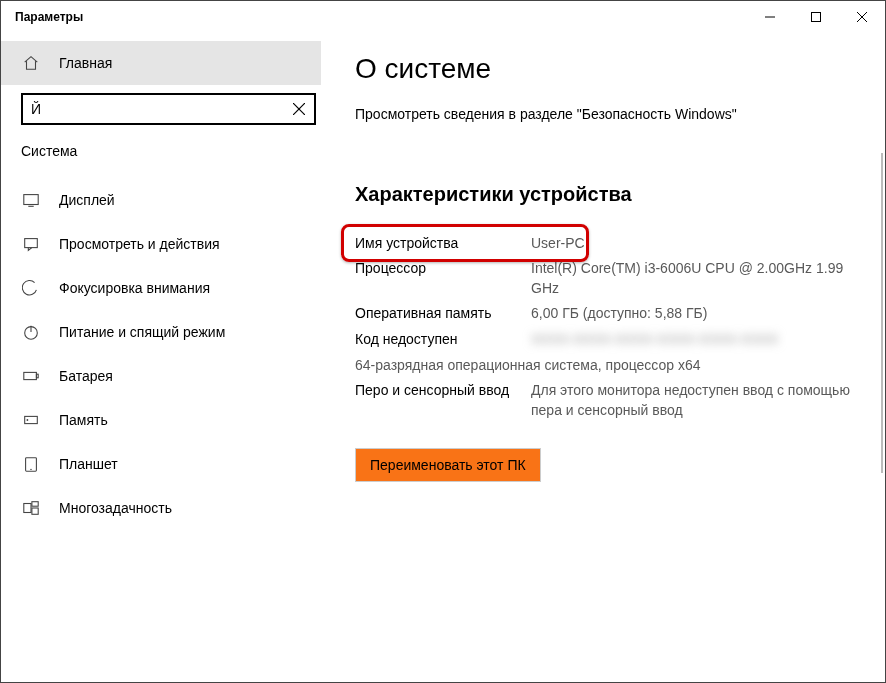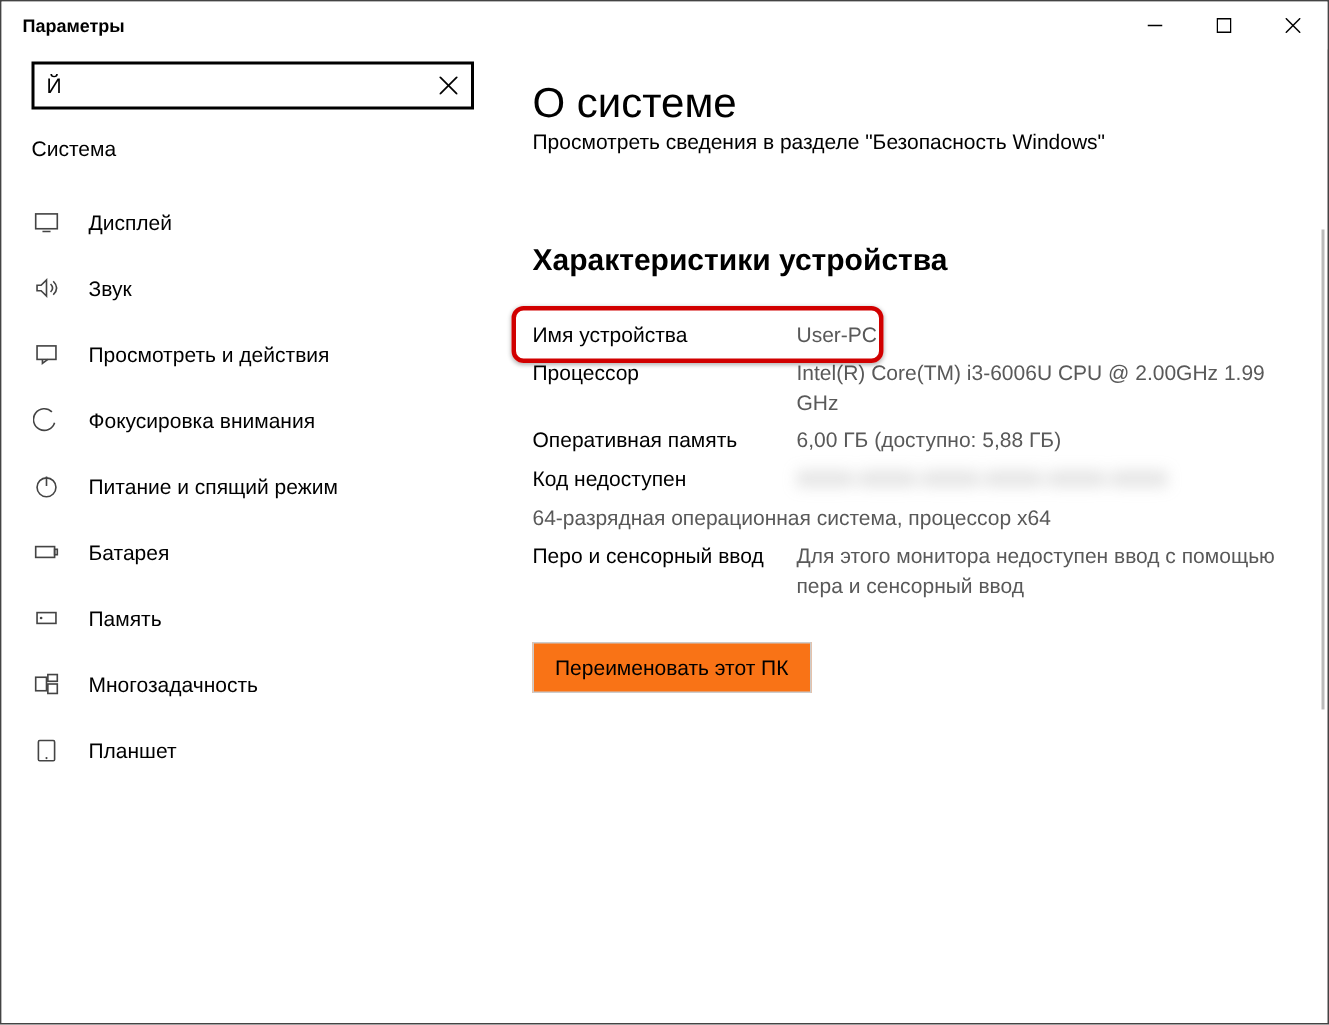--- a/index.html
+++ b/index.html
@@ -26,21 +26,21 @@
 
 .search-wrap { padding: 0 14px 0 20px; margin-bottom: 18px; }
 .search-box { position: relative; width: 295px; height: 32px; border: 2px solid #000; background: #fff; display: flex; align-items: center; }
 .search-input { border: none; outline: none; flex: 1; padding: 0 8px; font-size: 14px; font-family: inherit; background: transparent; }
 .search-x { width: 30px; display: flex; align-items: center; justify-content: center; }
 
 
 .section-header { padding: 0 20px; font-weight: 400; font-size: 14px; margin-bottom: 19px; }
 
 
-.page-title { font-size: 28px; font-weight: 400; }
+.page-title { font-size: 28px; font-weight: 400; margin-bottom: 20px; }
 .subtext { font-size: 14px; color: #000; line-height: 1.4; margin-bottom: 58px; max-width: 420px; }
 .section-h { font-size: 20px; font-weight: 600; margin-bottom: 28px; }
 
 
 .spec-row { display: flex; margin-bottom: 6px; line-height: 1.4; }
 .spec-label { width: 176px; color: #000; font-size: 14px; }
 .spec-value { flex: 1; color: #595959; font-size: 14px; }
 .blurred { filter: blur(5px); color: #999; }
 
 
@@ -78,20 +78,28 @@
           <line x1="10" y1="0" x2="0" y2="10" stroke="#000" stroke-width="1"></line>
         </svg>
     </div>
   </div>
 </div>
 
 <div class="content">
 
   <div class="sidebar">
 
+    <div class="nav-item home">
+      <span class="icon">
+        <svg width="18" height="18" viewBox="0 0 20 20">
+            <path class="ico-stroke" d="M3 9 L10 3 L17 9 M5 8 V17 H15 V8"></path>
+          </svg>
+      </span>
+      <span class="label">Главная</span>
+    </div>
 
     <div class="search-wrap">
       <div class="search-box">
         <input class="search-input" value="Й" style="">
         <span class="search-x">
           <svg width="12" height="12" viewBox="0 0 10 10">
               <line x1="0" y1="0" x2="10" y2="10" stroke="#000" stroke-width="1"></line>
               <line x1="10" y1="0" x2="0" y2="10" stroke="#000" stroke-width="1"></line>
             </svg>
         </span>
@@ -103,30 +111,20 @@
     <div class="nav-item">
       <span class="icon">
           <svg width="18" height="18" viewBox="0 0 20 20">
             <rect class="ico-stroke" x="2" y="4" width="16" height="11"></rect>
             <line class="ico-stroke" x1="7" y1="17" x2="13" y2="17"></line>
           </svg>
         </span>
       <span class="label">Дисплей</span>
     </div>
 
-    <div class="nav-item">
-      <span class="icon">
-          <svg width="18" height="18" viewBox="0 0 20 20">
-            <path class="ico-stroke" d="M3 8 H6 L10 4 V16 L6 12 H3 Z"></path>
-            <path class="ico-stroke" d="M13 7 Q16 10 13 13"></path>
-            <path class="ico-stroke" d="M15 5 Q20 10 15 15"></path>
-          </svg>
-        </span>
-      <span class="label">Звук</span>
-    </div>
 
     <div class="nav-item">
       <span class="icon">
           <svg width="18" height="18" viewBox="0 0 20 20">
             <rect class="ico-stroke" x="3" y="4" width="14" height="10"></rect>
             <path class="ico-stroke" d="M7 14 L7 17 L11 14"></path>
           </svg>
         </span>
       <span class="label">Просмотреть и действия</span>
     </div>
@@ -161,41 +159,41 @@
     </div>
 
     <div class="nav-item">
       <span class="icon">
           <svg width="18" height="18" viewBox="0 0 20 20">
             <rect class="ico-stroke" x="3" y="6" width="14" height="8"></rect>
             <circle cx="6" cy="10" r="1" fill="#444"></circle>
           </svg>
         </span>
       <span class="label">Память</span>
+    </div>
+
+    <div class="nav-item">
+      <span class="icon">
+          <svg width="18" height="18" viewBox="0 0 20 20">
+            <rect class="ico-stroke" x="4" y="3" width="12" height="15" rx="1"></rect>
+            <circle cx="10" cy="16" r="0.8" fill="#444"></circle>
+          </svg>
+        </span>
+      <span class="label">Планшет</span>
     </div>
 
     <div class="nav-item">
       <span class="icon">
           <svg width="18" height="18" viewBox="0 0 20 20">
             <rect class="ico-stroke" x="2" y="5" width="8" height="10"></rect>
             <rect class="ico-stroke" x="11" y="3" width="7" height="5"></rect>
             <rect class="ico-stroke" x="11" y="10" width="7" height="7"></rect>
           </svg>
         </span>
       <span class="label">Многозадачность</span>
-    </div>
-
-    <div class="nav-item">
-      <span class="icon">
-          <svg width="18" height="18" viewBox="0 0 20 20">
-            <rect class="ico-stroke" x="4" y="3" width="12" height="15" rx="1"></rect>
-            <circle cx="10" cy="16" r="0.8" fill="#444"></circle>
-          </svg>
-        </span>
-      <span class="label">Планшет</span>
     </div>
 
   </div>
 
   <div class="main">
     <div class="scroll-hint"></div>
 
     <h1 class="page-title">О системе</h1>
     <p class="subtext">Просмотреть сведения в разделе "Безопасность Windows"</p>
 

